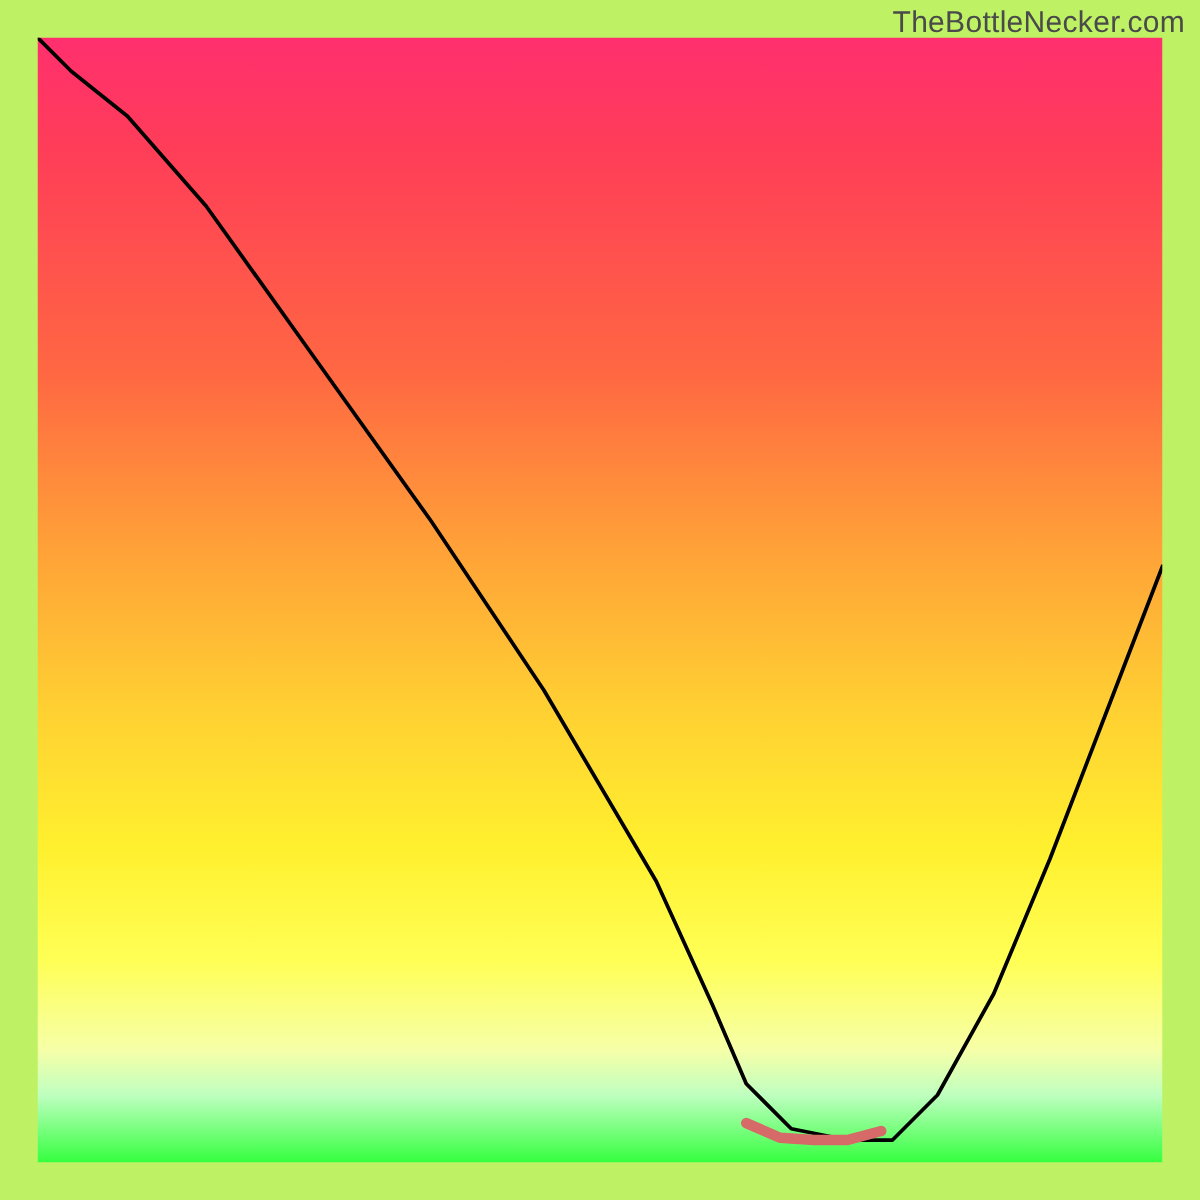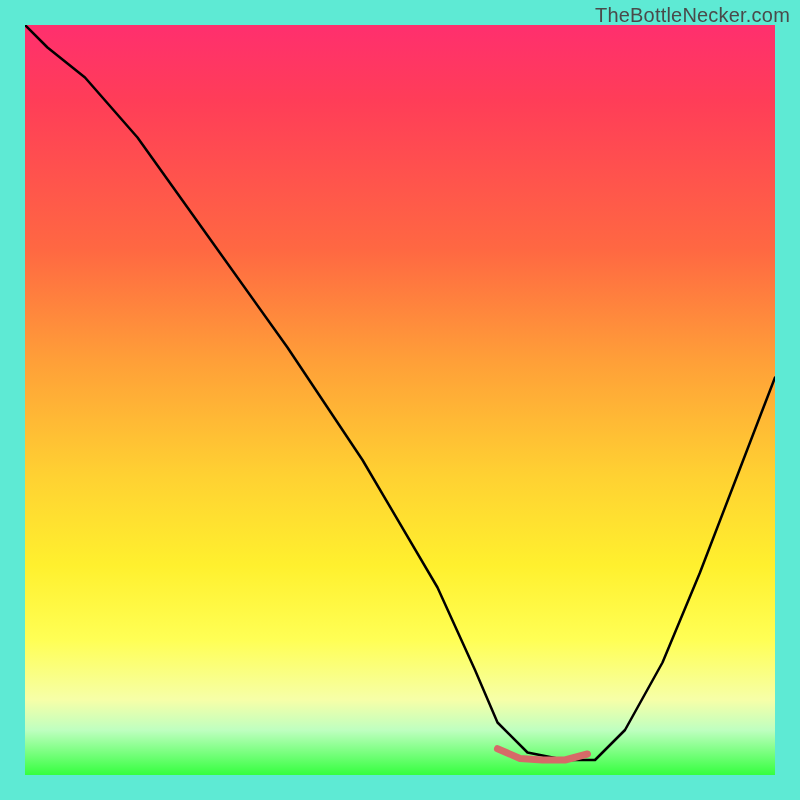--- a/index.html
+++ b/index.html
@@ -10,21 +10,21 @@
     background: #000000;
     overflow: hidden;
     font-family: Arial, Helvetica, sans-serif;
   }
   .frame {
     position: absolute;
     top: 0;
     left: 0;
     width: 800px;
     height: 800px;
-    background: #5eead4;
+    background: #bef264;
   }
   .plot {
     position: absolute;
     top: 25px;
     left: 25px;
     width: 750px;
     height: 750px;
     overflow: hidden;
   }
   .gradient {

